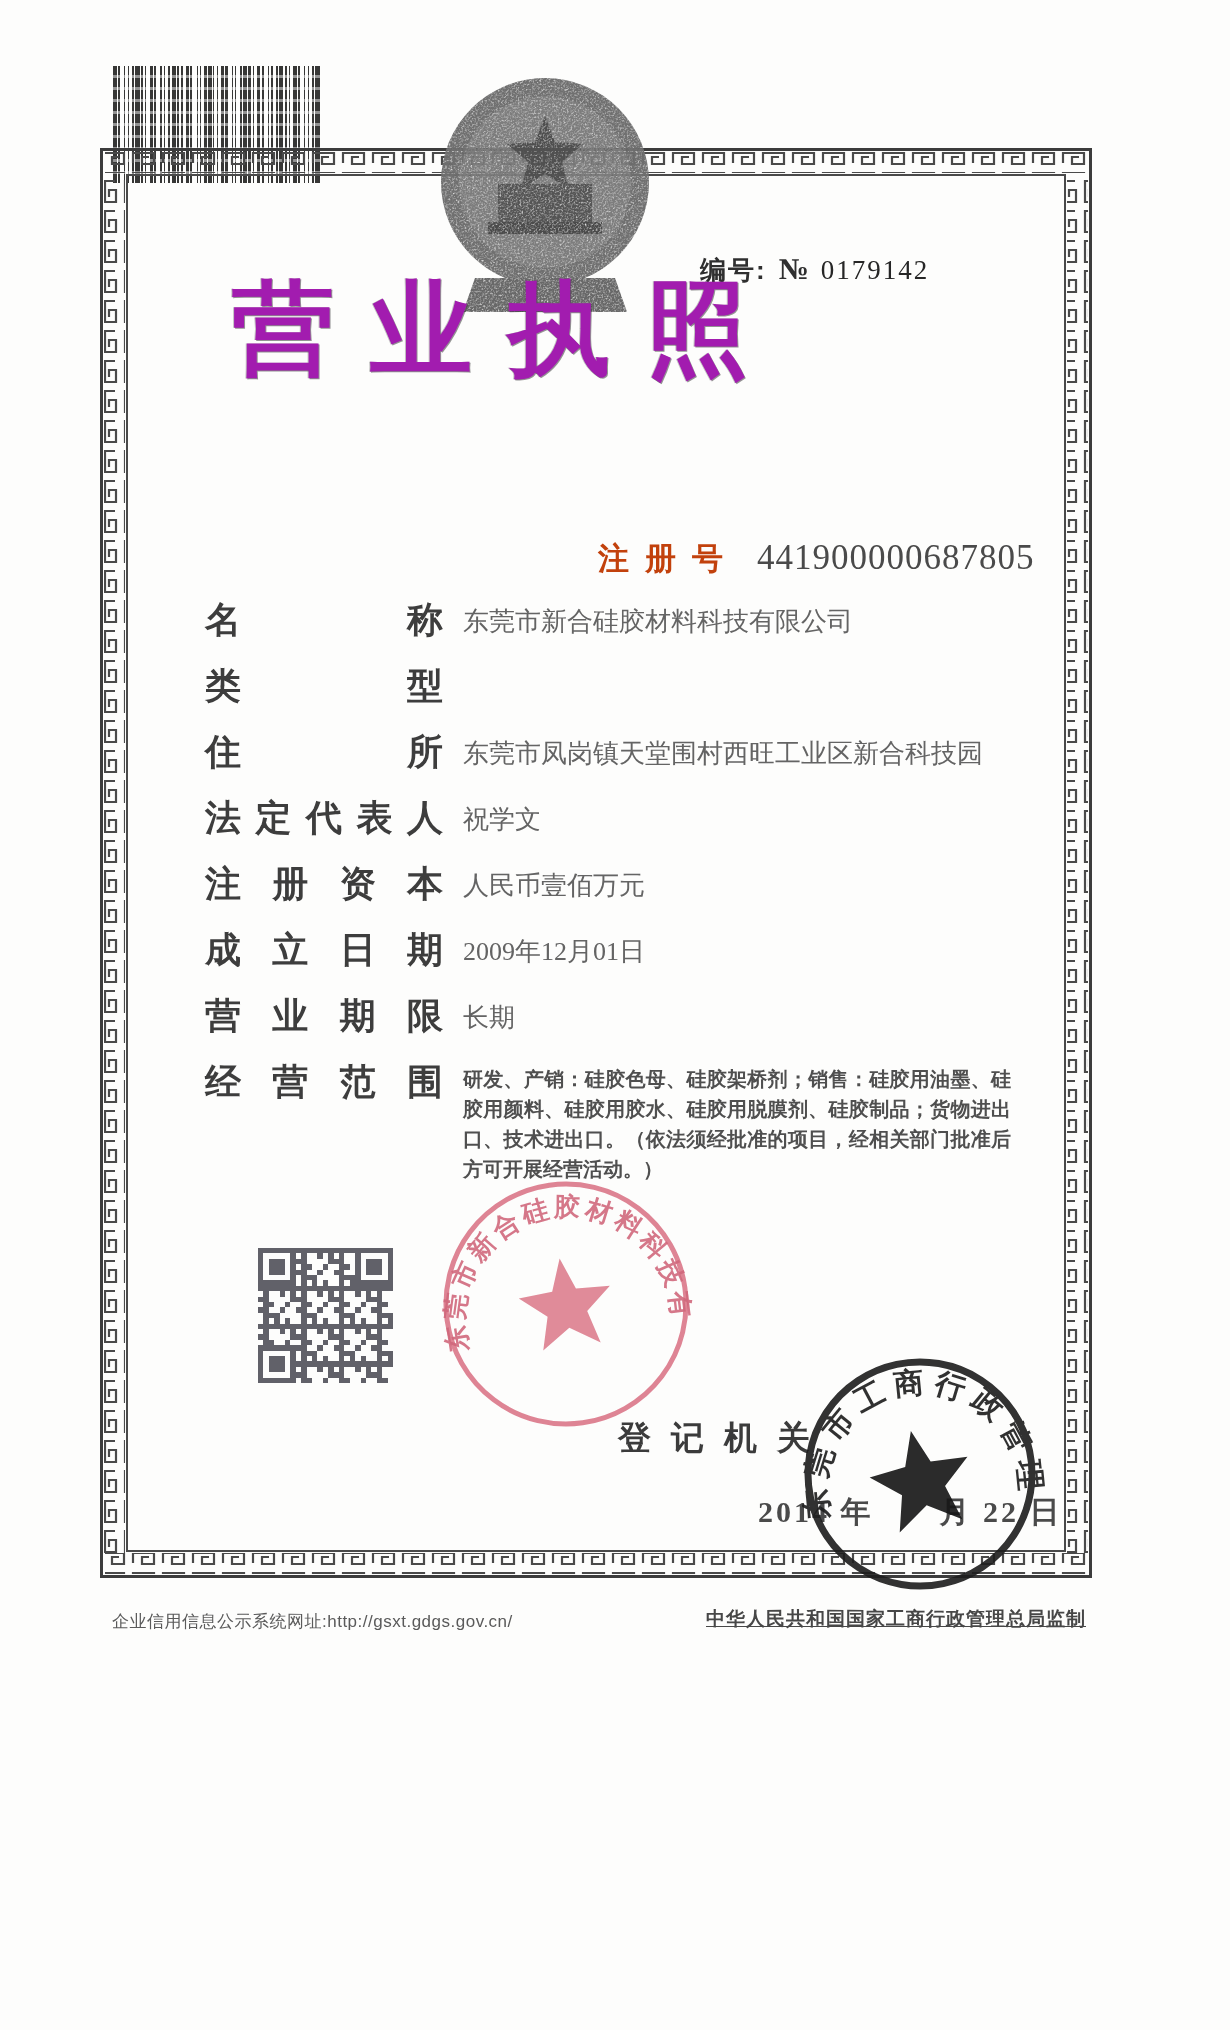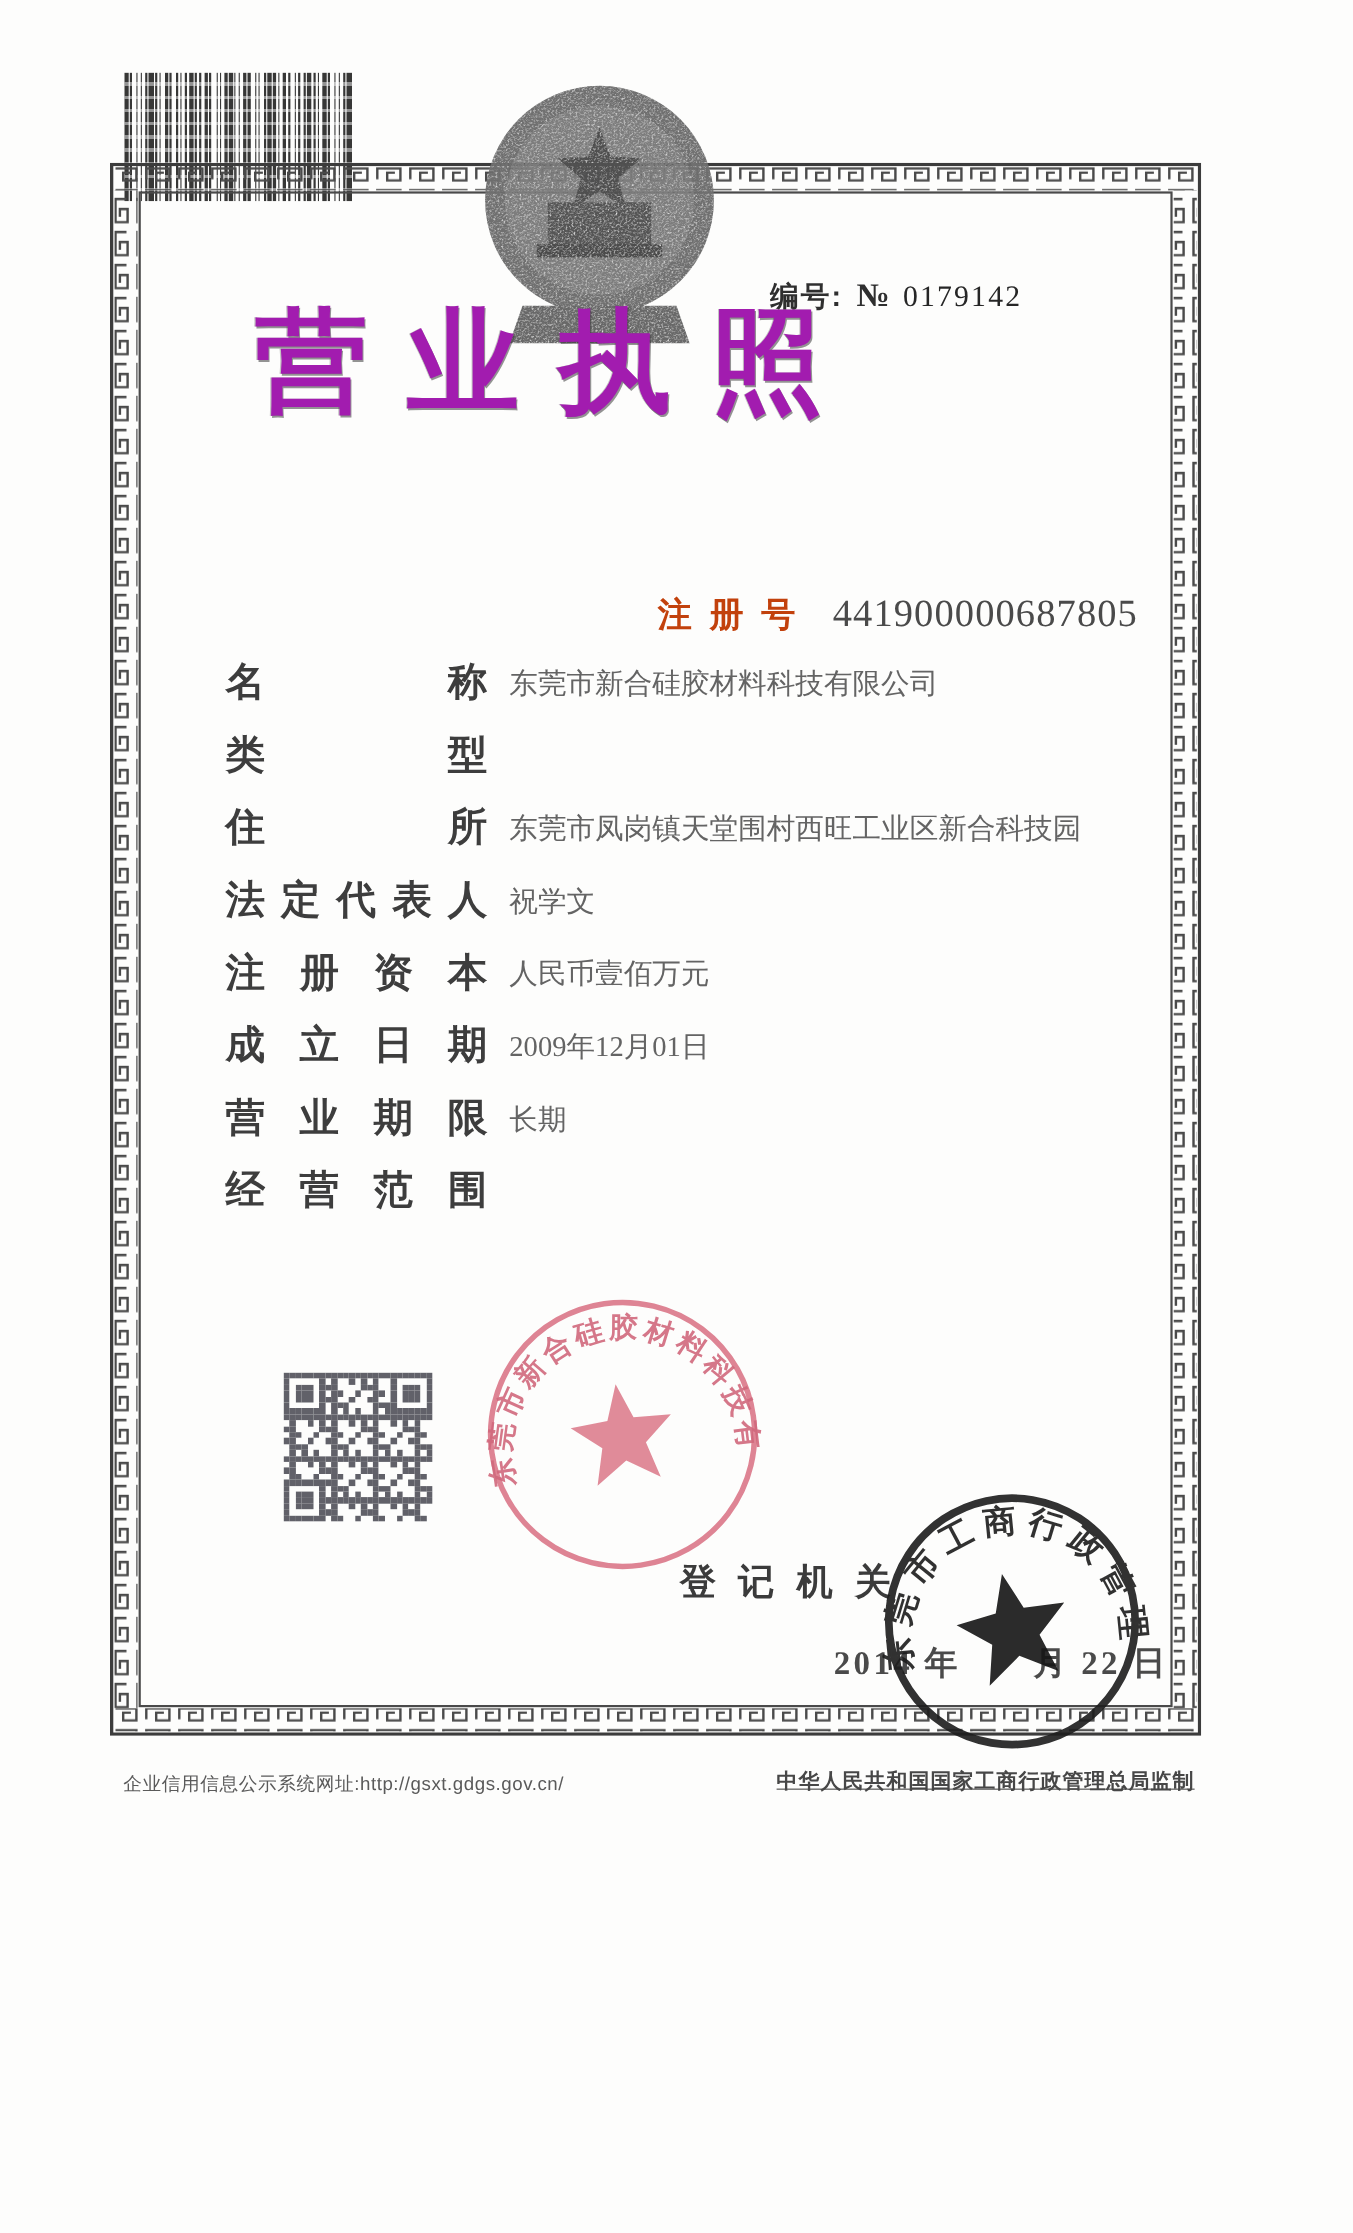--- a/index.html
+++ b/index.html
@@ -285,20 +285,21 @@
         </div>
         <div class="row-value">长期</div>
       </div>
       <div class="row">
         <div class="row-label">
           <span>经</span>
           <span>营</span>
           <span>范</span>
           <span>围</span>
         </div>
+        <div class="row-value scope">研发、产销：硅胶色母、硅胶架桥剂；销售：硅胶用油墨、硅胶用颜料、硅胶用胶水、硅胶用脱膜剂、硅胶制品；货物进出口、技术进出口。（依法须经批准的项目，经相关部门批准后方可开展经营活动。）</div>
       </div>
     </div>
 
   <div class="qr" id="qr">
       <i class="d"></i>
       <i class="d"></i>
       <i class="d"></i>
       <i class="d"></i>
       <i class="d"></i>
       <i class="d"></i>

